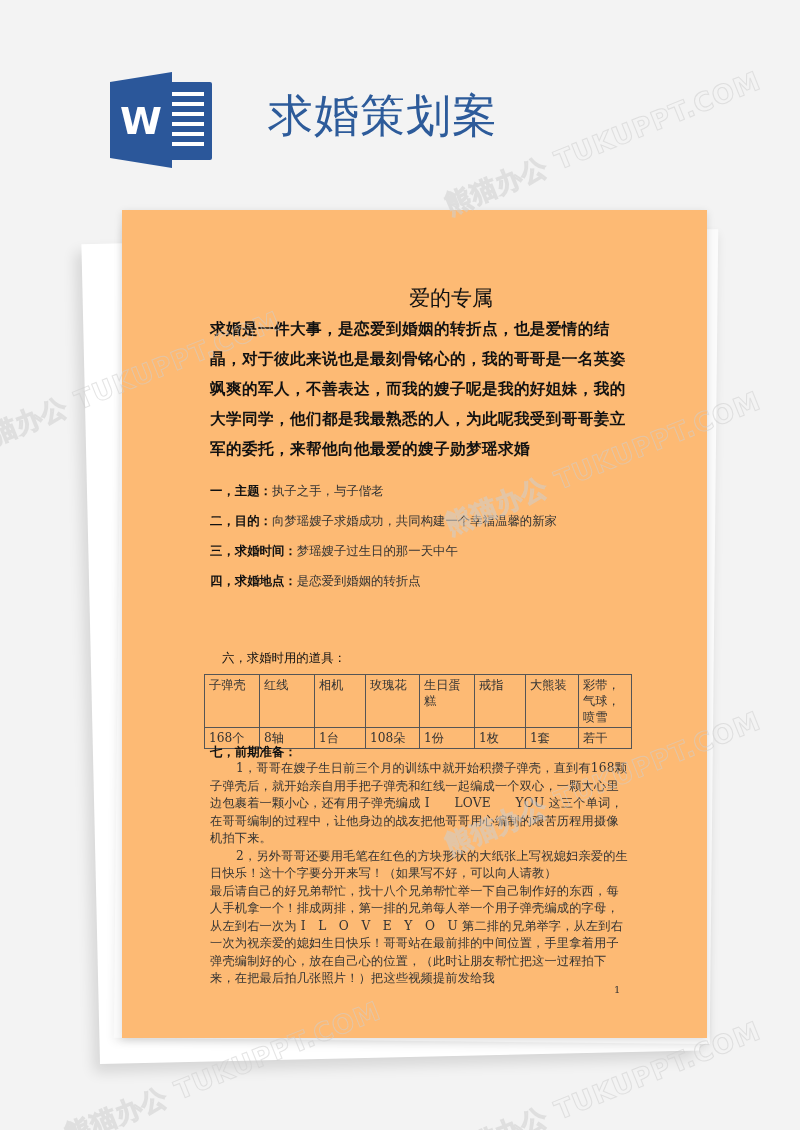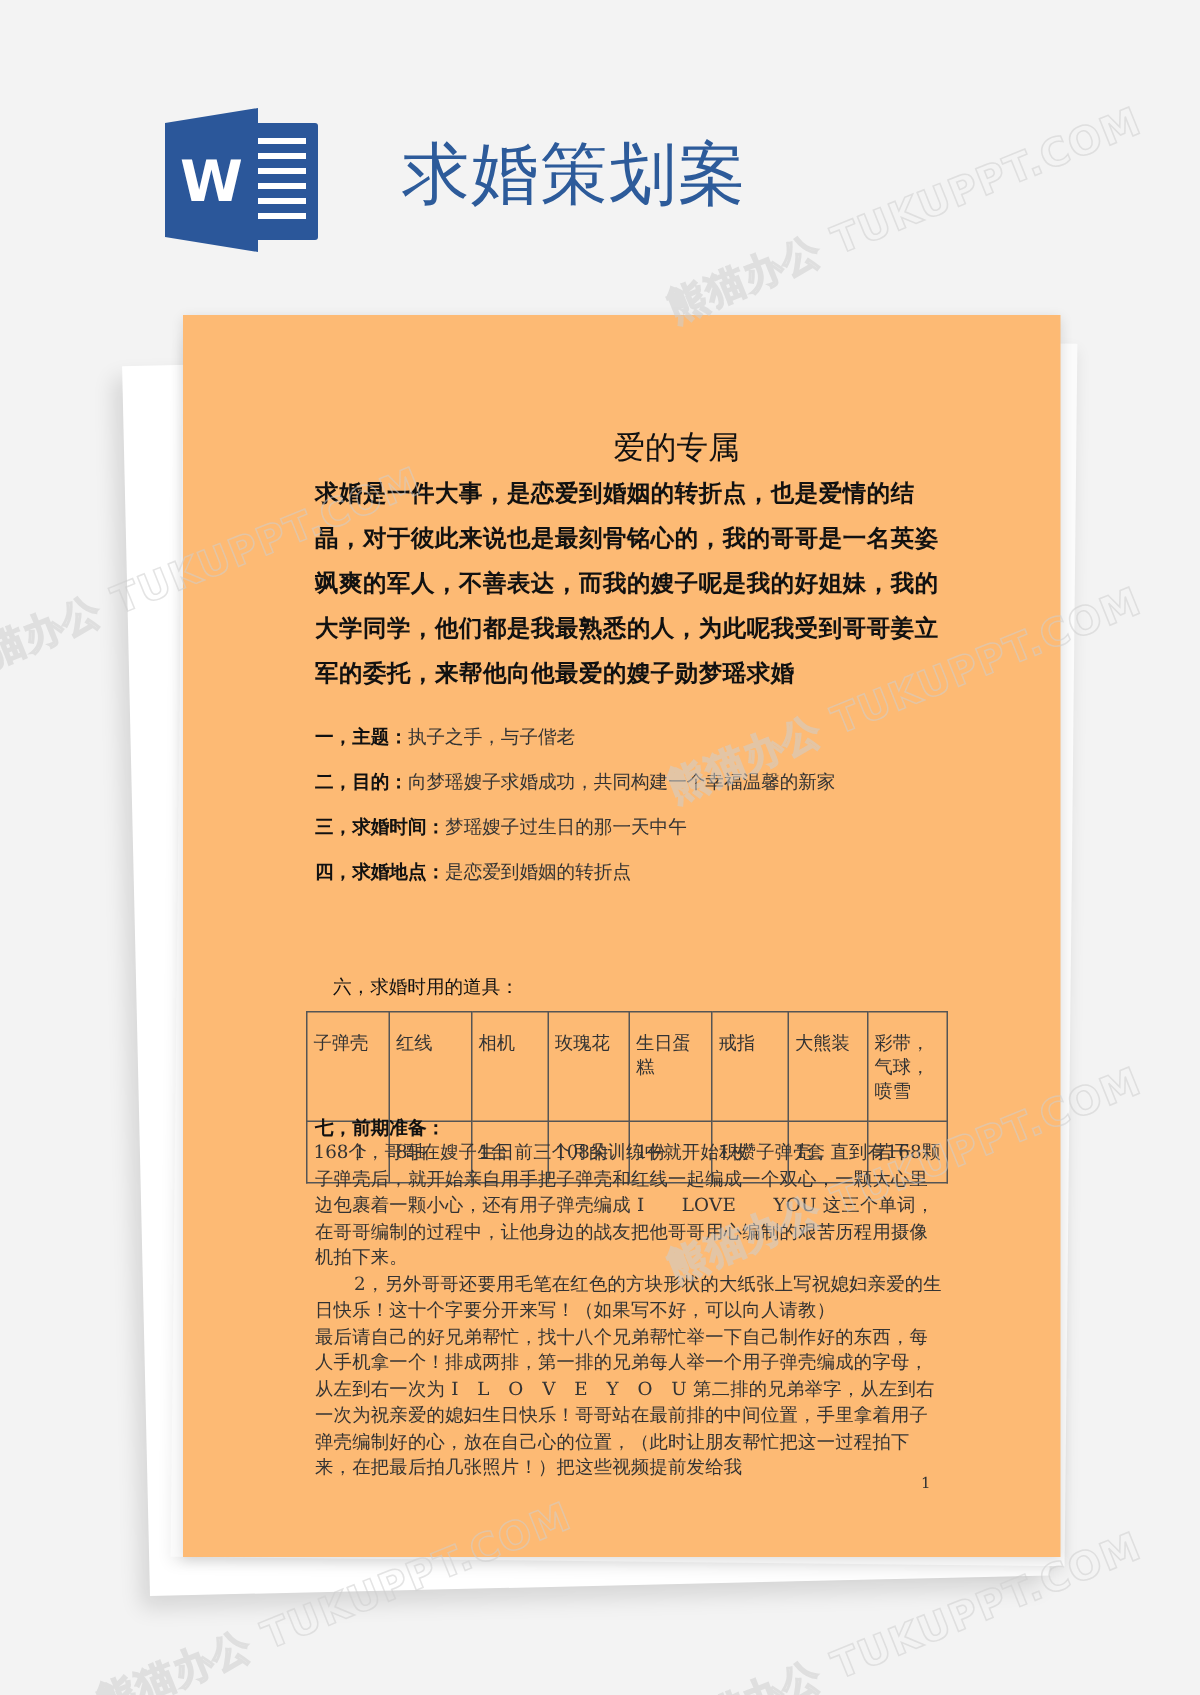--- a/index.html
+++ b/index.html
@@ -46,21 +46,21 @@
     letter-spacing: 0.4px;
   }
   .item { position: absolute; left: 88px; width: 420px; font-size: 12.4px; line-height: 18px; color: #333; }
   .item b { color: #111; }
   .props-label { position: absolute; left: 88px; top: 440px; font-size: 12.4px; font-weight: normal; color: #111; margin-left: 12px; }
   table.props {
     position: absolute; left: 82px; top: 464px; border-collapse: collapse;
     font-size: 12.2px; color: #333;
   }
   table.props td {
-    border: 1px solid #555; vertical-align: top; padding: 12px 4px; line-height: 16px; margin-top: 36px;
+    border: 1px solid #555; vertical-align: top; padding: 2px 4px; line-height: 16px; margin-top: 36px;
   }
   table.props tr.names td { height: 44px; }
   .prep-label { position: absolute; left: 88px; top: 534px; font-size: 12.4px; font-weight: bold; color: #111; }
   .prep {
     position: absolute; left: 88px; top: 550px; width: 420px;
     font-size: 12.2px; line-height: 17.5px; color: #333; letter-spacing: 0.2px;
   }
   .prep p { margin: 0; }
   .indent { text-indent: 26px; }
   .page-num { position: absolute; left: 492px; top: 774px; font-size: 10px; color: #333; }

